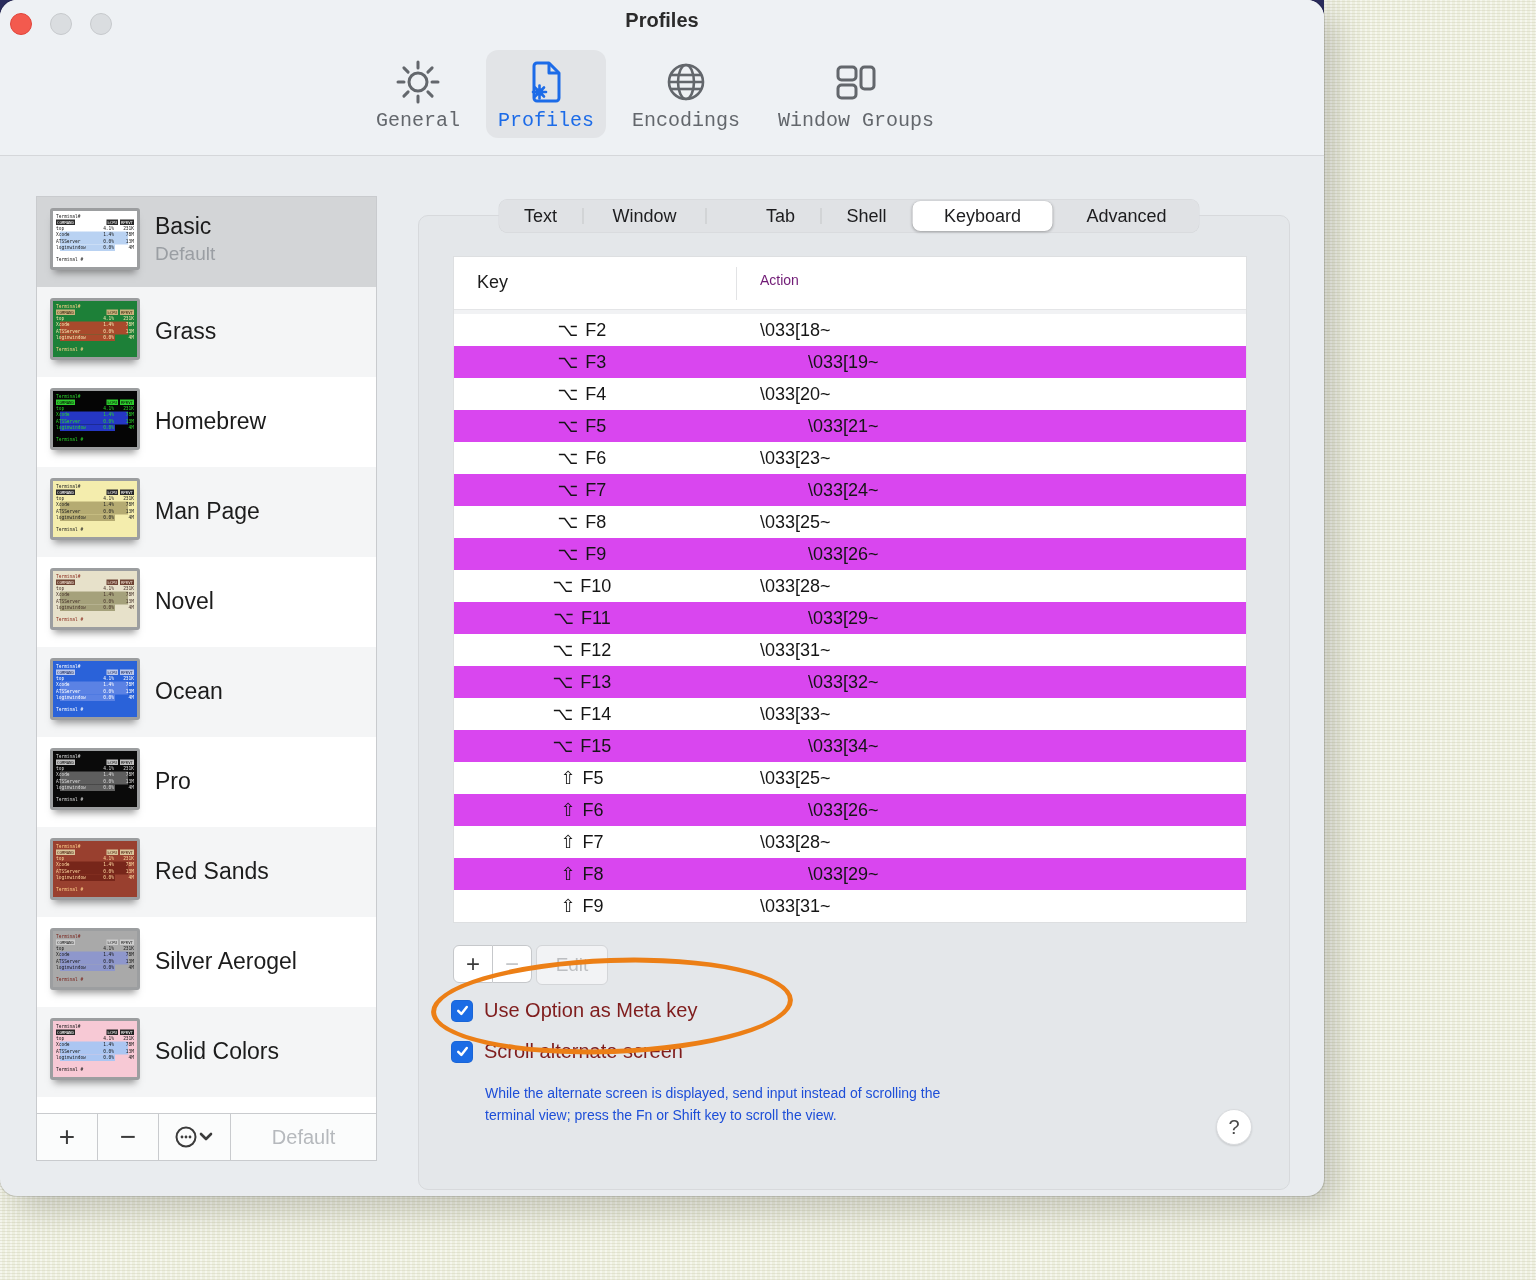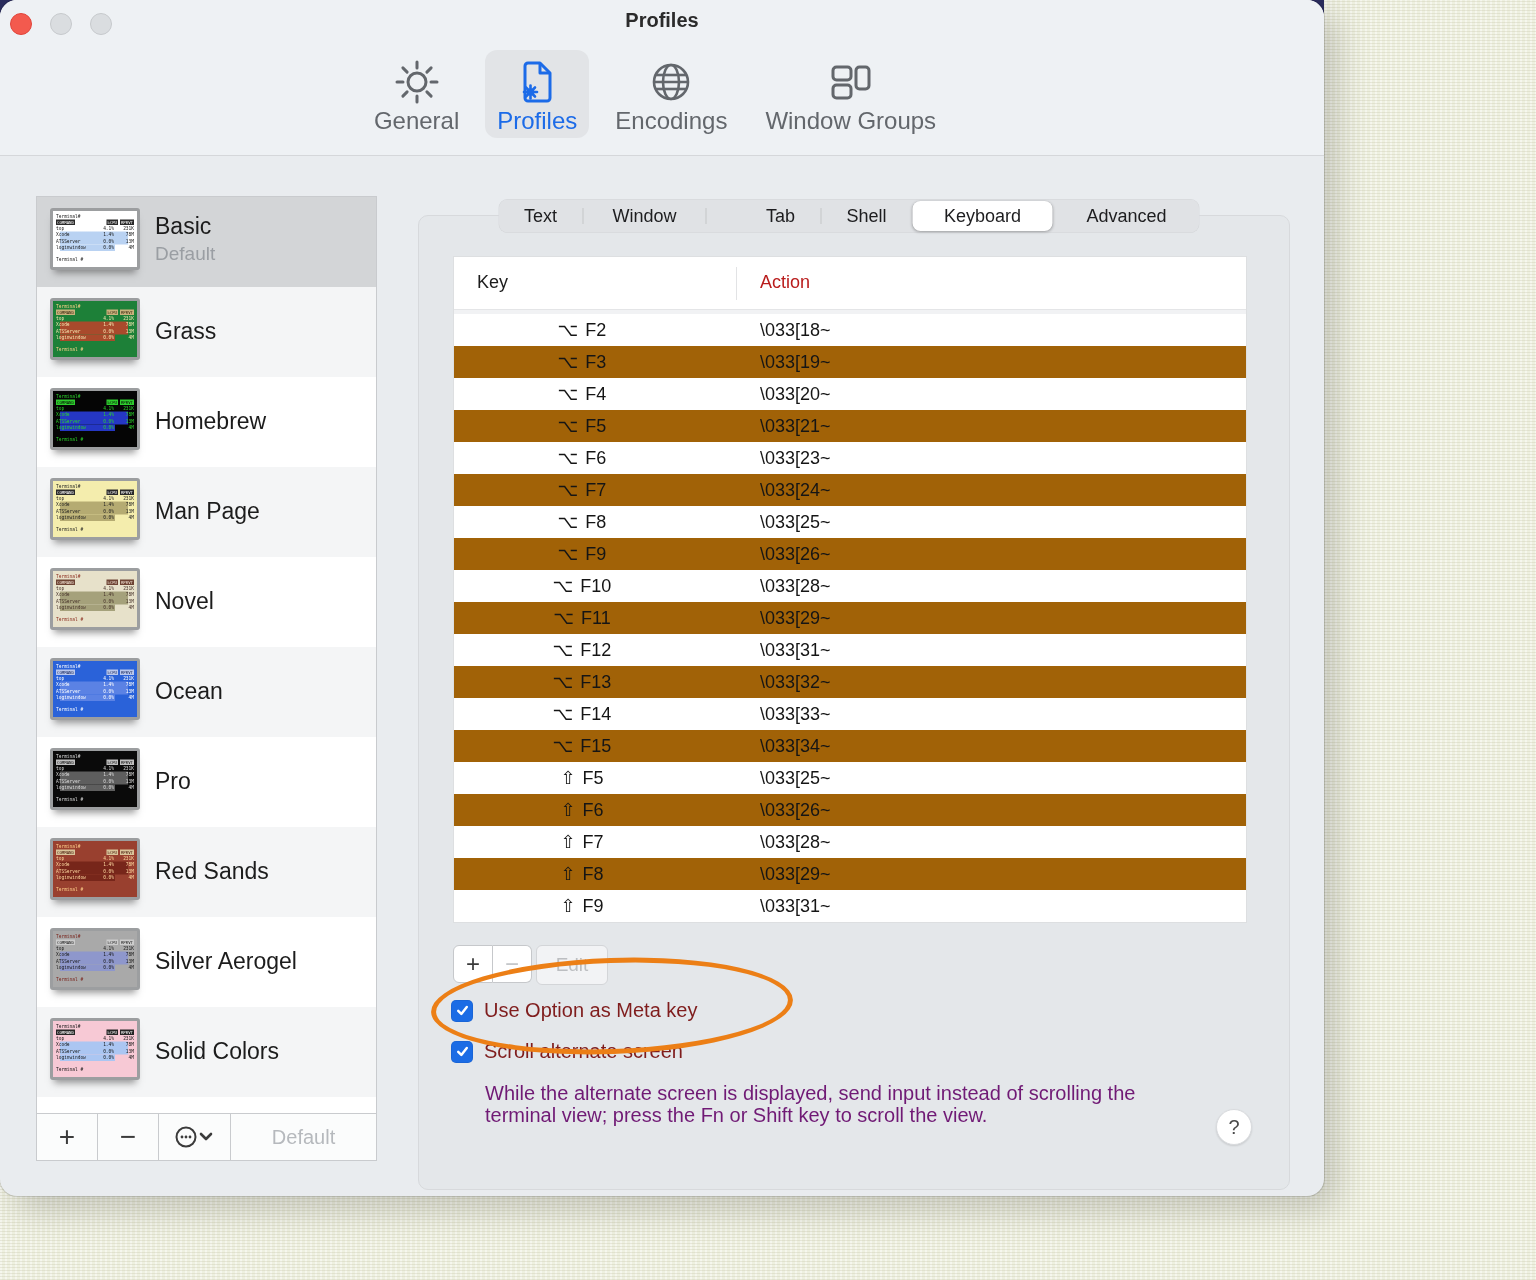--- a/index.html
+++ b/index.html
@@ -29,21 +29,21 @@
   .traffic { position:absolute; top:13px; left:10px; display:flex; gap:18px; }
   .light { width:22px; height:22px; border-radius:50%; }
   .light.red { background:#f35a4e; border:1px solid #e0443a; }
   .light.dim { background:#dadde0; border:1px solid #c6c9cc; }
   .win-title { position:absolute; top:9px; left:0; width:1324px; text-align:center;
     font-size:20px; font-weight:700; color:#2b2b2b; }
   .toolbar { position:absolute; top:50px; left:0; width:1310px; display:flex;
     justify-content:center; align-items:flex-start; gap:14px; }
   .tb-item { display:flex; flex-direction:column; align-items:center; gap:4px;
     padding:8px 12px 6px; border-radius:12px; color:#63676c; }
-  .tb-item .tb-label { font-size:24px; line-height:22px; color:#63676c; white-space:nowrap; }
+  .tb-item .tb-label { font-size:20px; line-height:22px; color:#63676c; white-space:nowrap;font-family:Liberation Mono, monospace; }
   .tb-item.selected { background:#e2e4e7; }
   .tb-item.selected .tb-label { color:#1c6be8; }
   .tb-icon { width:48px; height:48px; display:block; }
 
   
   .sidebar { position:absolute; left:36px; top:196px; width:341px; height:965px;
     background:#ffffff; border:1px solid #c9cbce; }
   .p-row { position:relative; height:90px; width:100%; background:#ffffff; }
   .p-row.alt { background:#f4f5f6; }
   .p-row.selected { background:#d3d5d7; }
@@ -88,45 +88,45 @@
   .tab-seg.selected { background:#ffffff; border-radius:8px; height:30px; margin:11px 0;
     box-shadow:0 1px 3px rgba(0,0,0,0.28), 0 0 0 0.5px rgba(0,0,0,0.05); }
   .tab-sep { width:1px; height:16px; background:#c3c5c8; }
   .tab-sep.hidden { background:transparent; }
 
   .table { position:absolute; left:34px; top:40px; width:794px; height:667px;
     background:#ffffff; border:1px solid #dddfe1; }
   .t-head { position:relative; height:53px; background:#ffffff; border-bottom:1px solid #e4e5e7; }
   .t-head .h-key { position:absolute; left:23px; top:15px; font-size:18px; color:#1c1c1c; }
   .t-head .h-sep { position:absolute; left:282px; top:10px; width:1px; height:33px; background:#e2e3e5; }
-  .t-head .h-action { position:absolute; left:306px; top:15px; font-size:18px; color:#b91c1c; }
+  .t-head .h-action { position:absolute; left:306px; top:15px; font-size:14px; color:#701a75; }
   .t-sliver { height:4px; background:#f1f2f4; }
   .t-body .row { display:flex; height:32px; align-items:center; background:#ffffff; font-size:18px; color:#151515; }
-  .t-body .row.alt { background:#a16207; }
+  .t-body .row.alt { background:#d946ef;gap:48px; }
   .t-body .cell-key { width:282px; text-align:center; padding-right:26px; }
   .t-body .cell-key .mod { margin-right:7px; }
   .t-body .cell-action { padding-left:24px; }
 
   .btn-row { position:absolute; left:34px; top:729px; display:flex; align-items:flex-start; }
   .sq-btn { width:40px; height:38px; background:#ffffff; border:1px solid #c6c8cb;
     display:flex; align-items:center; justify-content:center; font-size:24px; font-weight:300; }
   .sq-btn.add { border-radius:6px 0 0 6px; color:#3a3a3a; }
   .sq-btn.remove { border-radius:0 6px 6px 0; border-left:none; color:#c3c5c8; width:39px; }
   .edit-btn { margin-left:4px; width:72px; height:40px; background:#f2f3f5; border:1px solid #d3d5d8;
     border-radius:6px; color:#bcbec1; font-size:19px; display:flex; align-items:center; justify-content:center; }
 
   .chk-row { position:absolute; left:32px; display:flex; align-items:center; gap:11px; }
   .chk-row.first { top:783px; }
   .chk-row.second { top:824px; }
   .checkbox { width:22px; height:22px; border-radius:5px; background:#1b6ce5;
     box-shadow:inset 0 0 0 0.5px rgba(0,0,0,0.12); display:flex; align-items:center; justify-content:center; }
   .chk-label { font-size:20px; color:#7f1d1d; }
 
-  .help-text { position:absolute; left:66px; top:867px; width:680px; font-size:20px;
-    line-height:21.5px; color:#701a75; }
+  .help-text { position:absolute; left:66px; top:867px; width:680px; font-size:14px;
+    line-height:21.5px; color:#1d4ed8; }
   .help-btn { position:absolute; left:797px; top:893px; width:36px; height:36px; border-radius:50%;
     background:#ffffff; border:1px solid #d9dbde; box-shadow:0 1px 2px rgba(0,0,0,0.12);
     display:flex; align-items:center; justify-content:center; font-size:20px; color:#4a4a4a; }
 
   .annotation-ellipse { position:absolute; left:431px; top:958px; width:362px; height:96px;
     border:5px solid #ec7f16; border-radius:50%; transform:rotate(-2deg); z-index:40; pointer-events:none; }
 </style>
 </head>
 <body>
 

